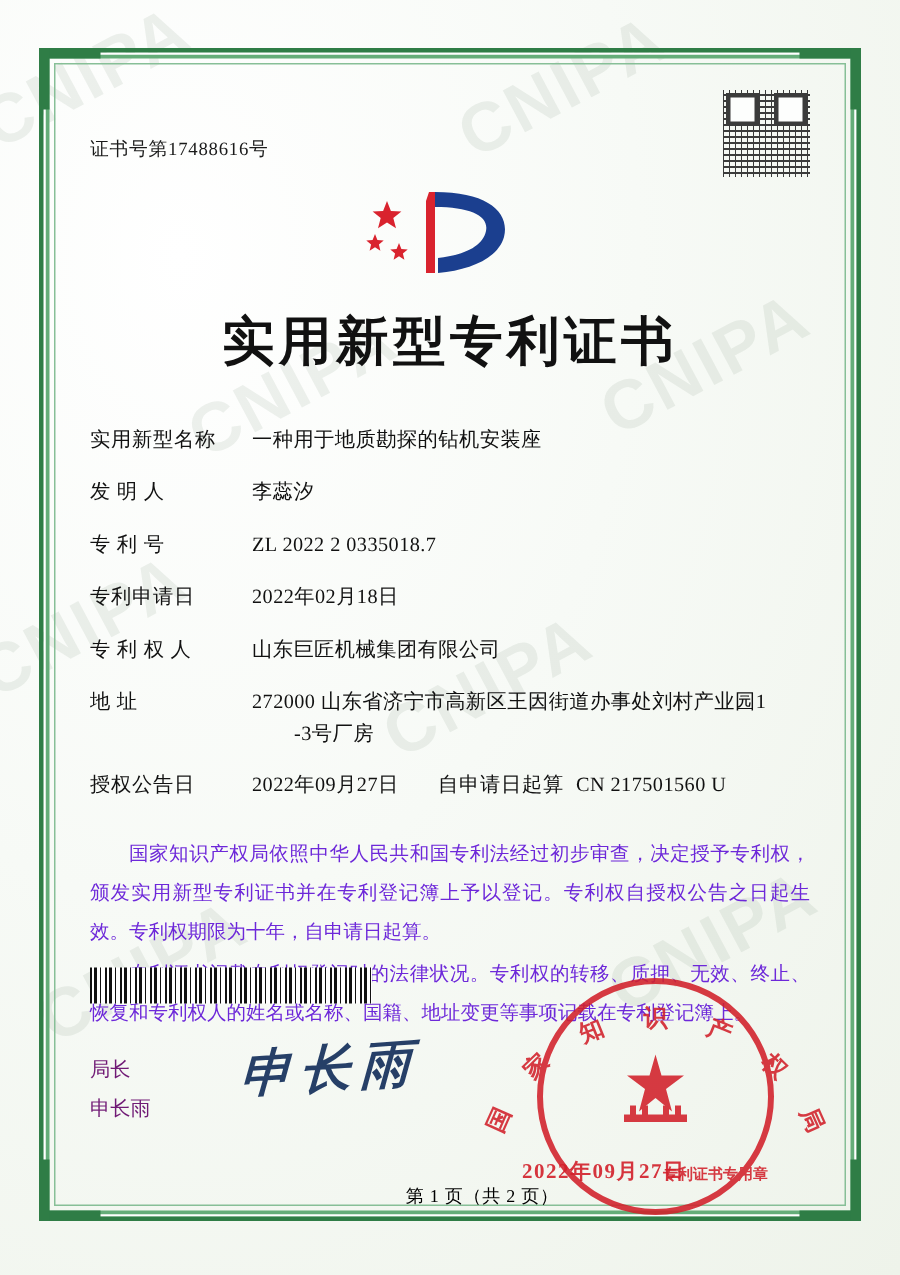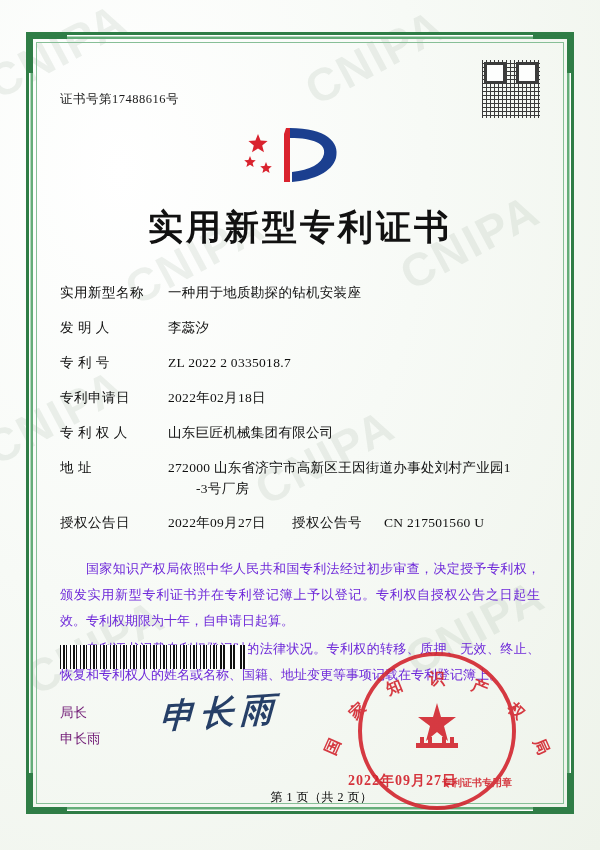--- a/index.html
+++ b/index.html
@@ -370,21 +370,21 @@
           <span class="l2">-3号厂房</span>
         </div>
       </div>
 
       <div class="field-row row-split">
         <div class="split-left">
           <div class="f-label">授权公告日</div>
           <div class="f-value">2022年09月27日</div>
         </div>
         <div class="split-right">
-          <div class="f-label">授权公告号</div>
+          <div class="f-label">自申请日起算</div>
           <div class="f-value">CN 217501560 U</div>
         </div>
       </div>
 
     </div>
 
     <div class="paragraphs">
       <p>国家知识产权局依照中华人民共和国专利法经过初步审查，决定授予专利权，颁发实用新型专利证书并在专利登记簿上予以登记。专利权自授权公告之日起生效。专利权期限为十年，自申请日起算。</p>
       <p>专利证书记载专利权登记时的法律状况。专利权的转移、质押、无效、终止、恢复和专利权人的姓名或名称、国籍、地址变更等事项记载在专利登记簿上。</p>
     </div>

